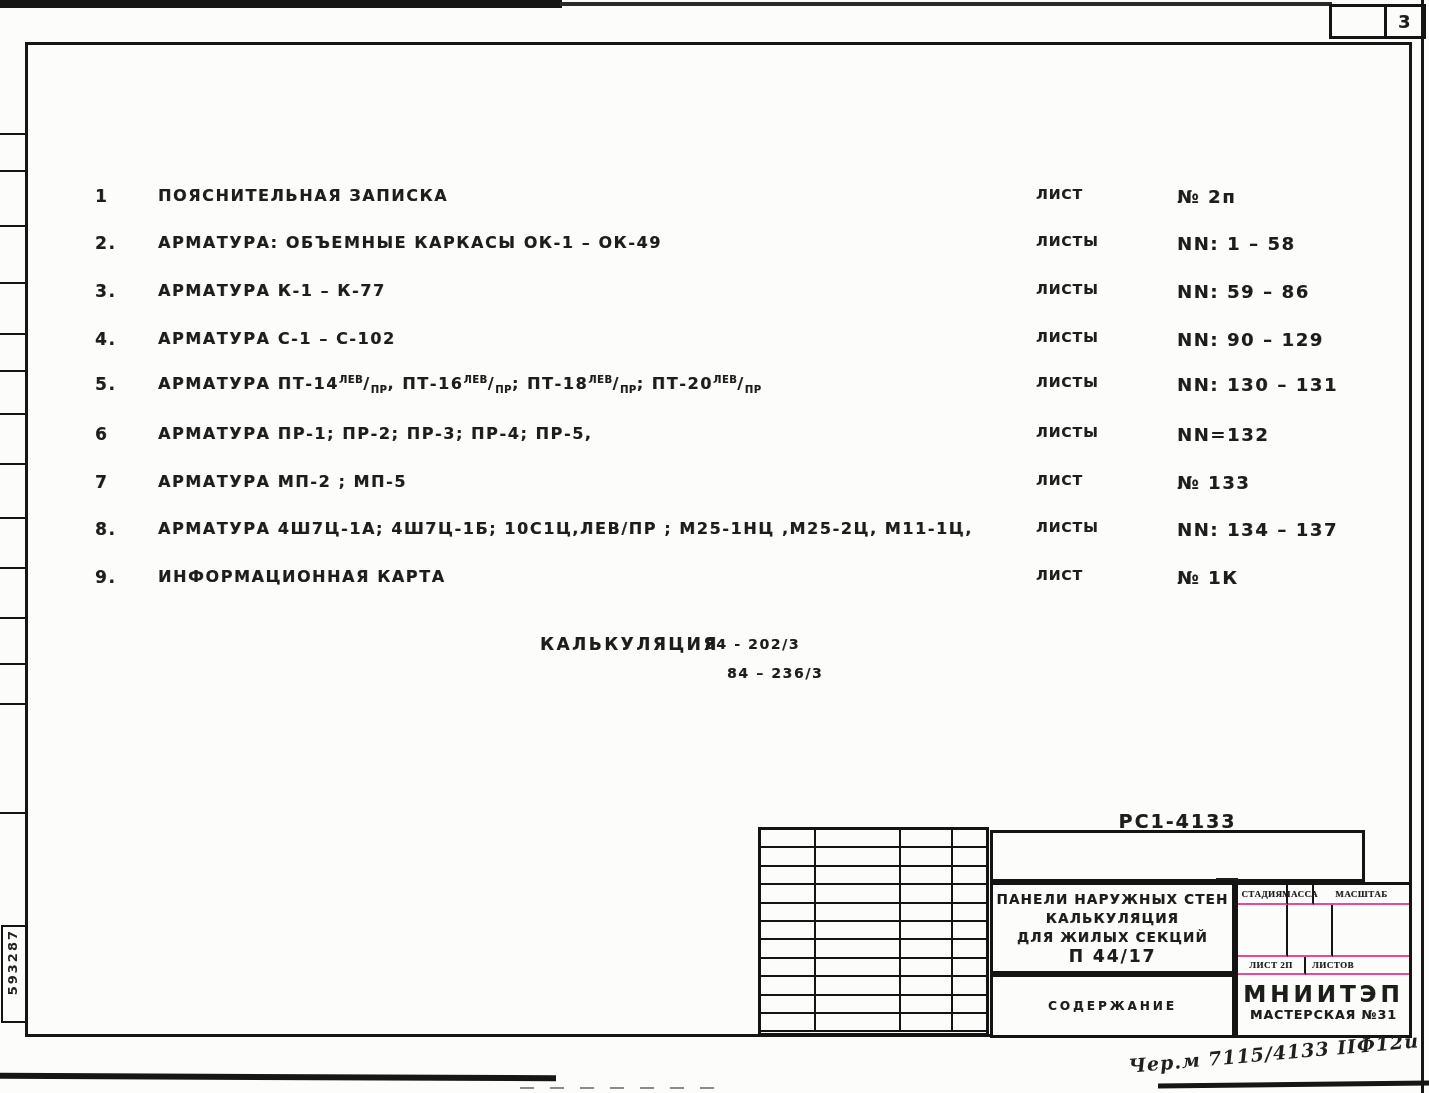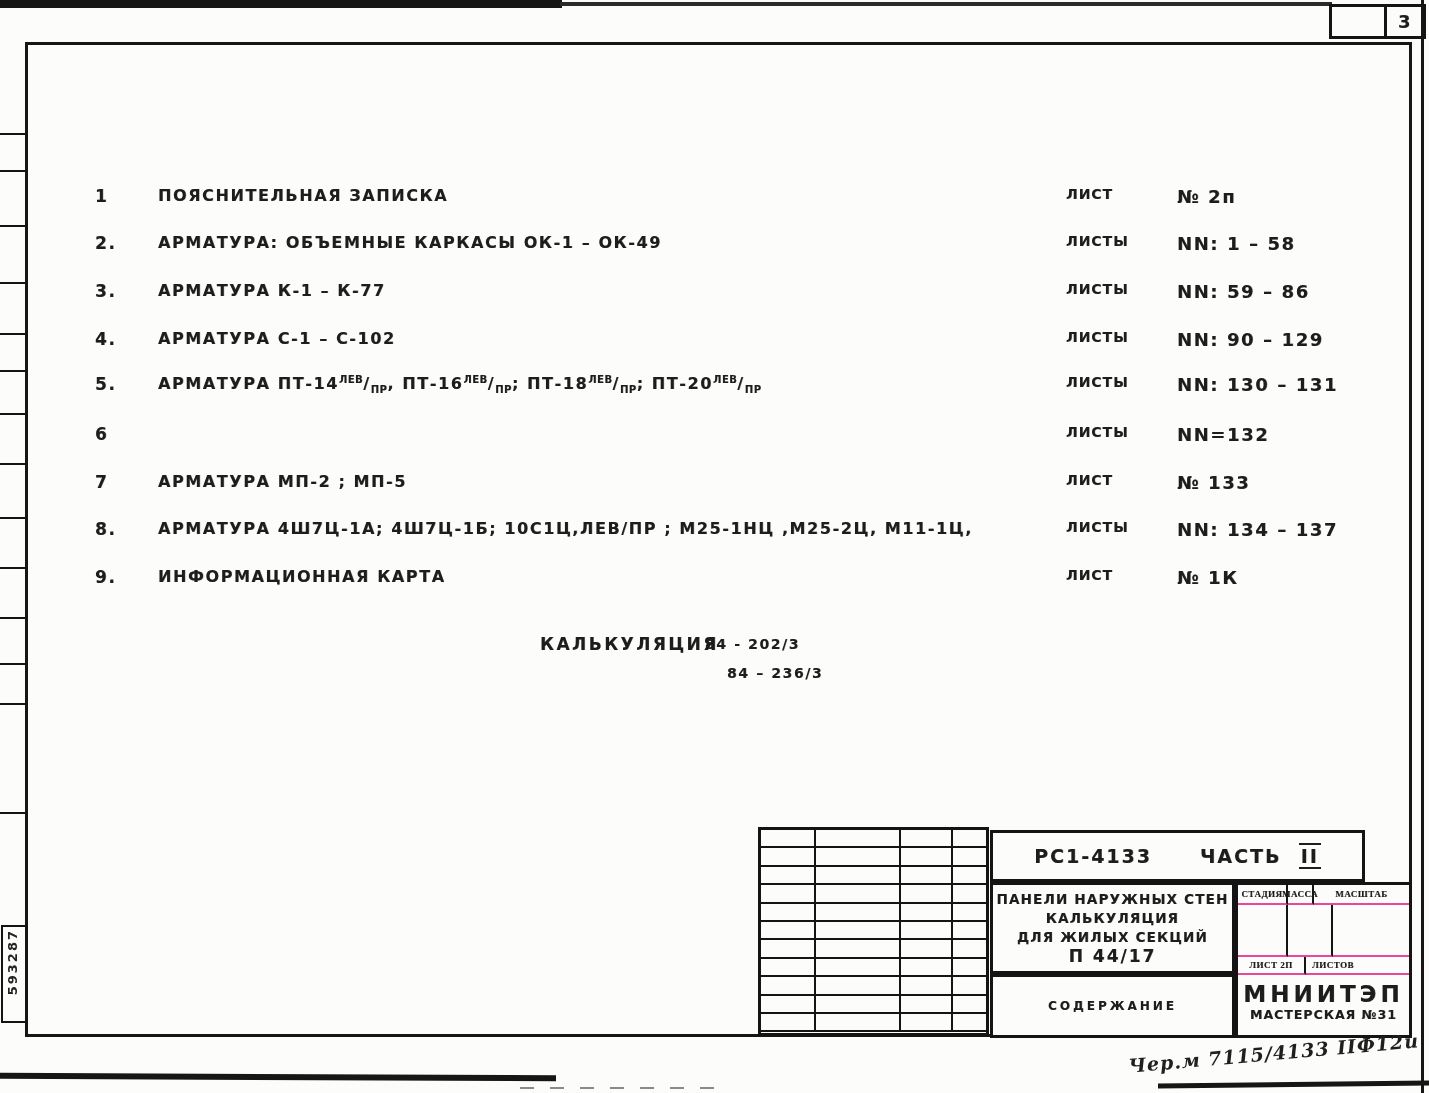--- a/index.html
+++ b/index.html
@@ -20,40 +20,40 @@
     color:#1d1d1d;
     text-shadow:0.4px 0.4px 0 rgba(20,20,20,.45);
     white-space:nowrap;
   }
 
   
   #contents-list{position:absolute;left:95px;top:178px;width:1330px;height:450px;}
   .row{position:absolute;left:0;width:100%;height:40px;}
   .row .num{position:absolute;left:0;font-size:17px;}
   .row .label{position:absolute;left:63px;font-size:16px;}
-  .row .sheet-word{position:absolute;left:971px;font-size:14px;letter-spacing:1px;}
+  .row .sheet-word{position:absolute;left:941px;font-size:14px;letter-spacing:1px;}
   .row .sheet-no{position:absolute;left:1082px;font-size:18px;}
   .fr sup{font-size:10px;letter-spacing:.5px;vertical-align:6px;}
   .fr sub{font-size:10px;letter-spacing:.5px;vertical-align:-4px;}
 
   
   #calc{position:absolute;left:540px;top:630px;}
   #calc .calc-label{position:absolute;left:0;top:4px;font-size:17px;letter-spacing:2.5px;}
   #calc .calc-values{position:absolute;left:165px;top:0;font-size:14px;line-height:29px;}
   #calc .calc-values div{white-space:nowrap;}
   #calc .calc-values div:last-child{padding-left:22px;}
 
   
   .frame{position:absolute;left:25px;top:42px;width:1381px;height:989px;border:3px solid #161616;}
   .strip-line{position:absolute;left:0;width:27px;height:2px;background:#141414;}
   #strip-number-box{position:absolute;left:1px;top:925px;width:23px;height:94px;border:2px solid #141414;}
   #strip-number{writing-mode:vertical-rl;transform:rotate(180deg);font-size:13px;font-weight:bold;letter-spacing:2px;margin:2px 0 0 2px;color:#222;}
 
   
-  .tb{border:3px solid #141414;background:#fcfcfa;box-sizing:border-box;}
+  .tb{border:3px solid #141414;background:#fcfcfa;box-sizing:border-box;flex-direction:column;}
   #tb-doc{left:990px;top:830px;width:375px;height:52px;display:flex;align-items:center;justify-content:center;gap:48px;font-size:19px;letter-spacing:2px;}
   #tb-doc .roman{border-top:2px solid #1d1d1d;border-bottom:2px solid #1d1d1d;padding:0 2px;line-height:1;}
   #tb-title{left:990px;top:882px;width:245px;height:92px;display:flex;flex-direction:column;align-items:center;justify-content:center;font-size:13.5px;line-height:19px;letter-spacing:1.2px;text-align:center;}
   #tb-title .proj{font-size:17px;letter-spacing:2px;}
   #tb-name{left:990px;top:974px;width:245px;height:64px;display:flex;align-items:center;justify-content:center;font-size:12px;letter-spacing:3px;}
   #tb-right{left:1235px;top:882px;width:177px;height:156px;display:flex;flex-direction:column;}
   .tbr-row{display:flex;}
   .tbr-cell{box-sizing:border-box;border-right:2px solid #141414;border-bottom:2px solid #ec4899;display:flex;align-items:center;justify-content:center;font-family:Liberation Serif, serif;}
   .tbr-cell:last-child{border-right:none;}
   .tbr-head{height:20px;font-size:9px;letter-spacing:.5px;}
@@ -137,20 +137,21 @@
       <span class="sheet-no">NN: 90 – 129</span>
     </div>
     <div class="row hand" style="top: 196px;">
       <span class="num">5.</span>
       <span class="label">АРМАТУРА  ПТ-14<span class="fr"><sup>ЛЕВ</sup>/<sub>ПР</sub></span>,  ПТ-16<span class="fr"><sup>ЛЕВ</sup>/<sub>ПР</sub></span>;  ПТ-18<span class="fr"><sup>ЛЕВ</sup>/<sub>ПР</sub></span>;  ПТ-20<span class="fr"><sup>ЛЕВ</sup>/<sub>ПР</sub></span></span>
       <span class="sheet-word">ЛИСТЫ</span>
       <span class="sheet-no">NN: 130 – 131</span>
     </div>
     <div class="row hand" style="top: 246px;">
       <span class="num">6</span>
+      <span class="label">АРМАТУРА   ПР-1; ПР-2; ПР-3; ПР-4; ПР-5,</span>
       <span class="sheet-word">ЛИСТЫ</span>
       <span class="sheet-no">NN=132</span>
     </div>
     <div class="row hand" style="top: 294px;">
       <span class="num">7</span>
       <span class="label">АРМАТУРА   МП-2 ; МП-5</span>
       <span class="sheet-word">ЛИСТ</span>
       <span class="sheet-no">№ 133</span>
     </div>
     <div class="row hand" style="top: 341px;">

